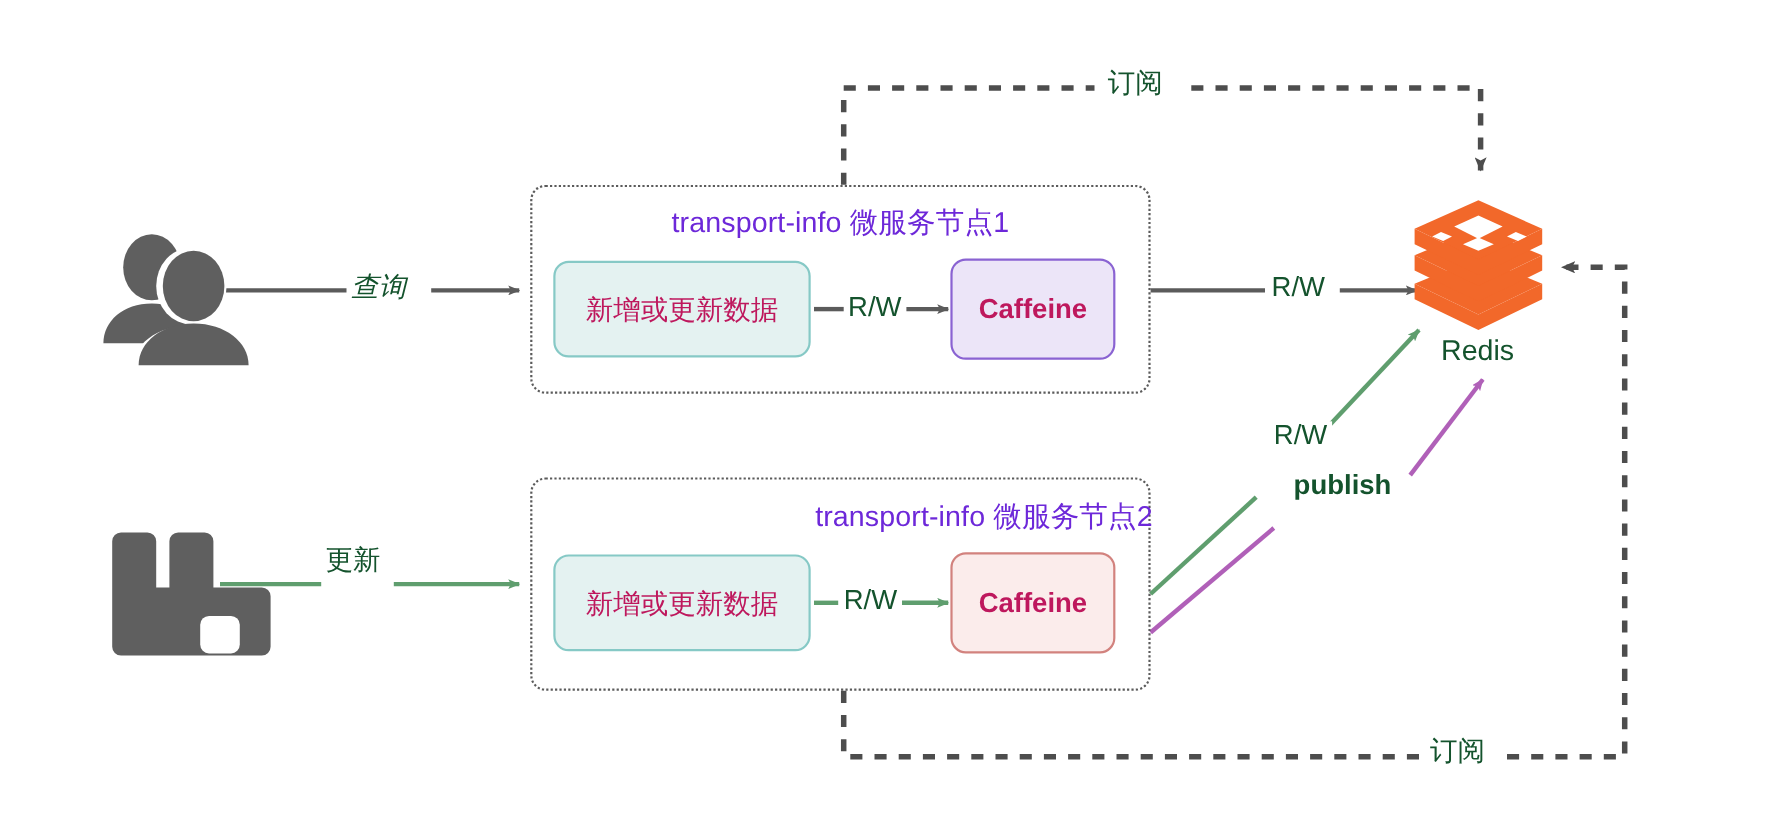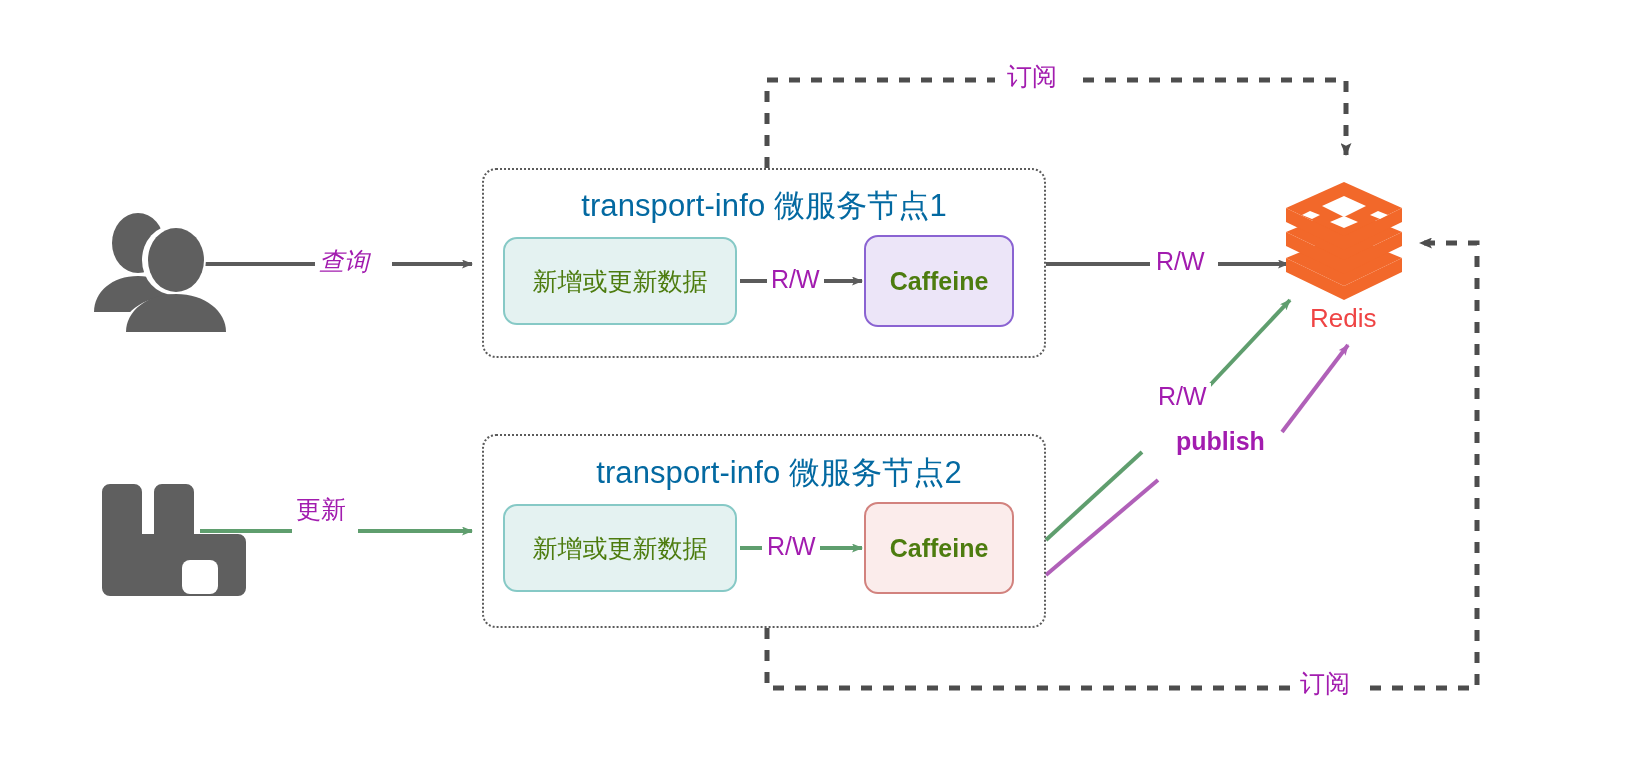--- a/index.html
+++ b/index.html
@@ -33,36 +33,36 @@
     border: 2px dotted #5b5b5b;
     border-radius: 14px;
     box-sizing: border-box;
     background: transparent;
   }
   .node-title {
     position: absolute;
     left: 0;
     right: 0;
     text-align: center;
-    font-size: 31px;
-    color: #0369a1;
+    font-size: 26px;
+    color: #6d28d9;
     white-space: nowrap;
     letter-spacing: 0.1px;
   }
 
   
   .inner-box {
     position: absolute;
     box-sizing: border-box;
     border-radius: 14px;
     display: flex;
     align-items: center;
     justify-content: center;
     font-size: 25px;
-    color: #4d7c0f;
+    color: #be185d;
     white-space: nowrap;
   }
   .box-teal {
     background: #e4f2f1;
     border: 2px solid #86c9c6;
   }
   .box-purple {
     background: #ece5f8;
     border: 2px solid #8a63d2;
     font-weight: bold;
@@ -70,32 +70,32 @@
   .box-red {
     background: #fbeceb;
     border: 2px solid #d2827e;
     font-weight: bold;
   }
 
   
   .edge-label {
     position: absolute;
     font-size: 25px;
-    color: #a21caf;
+    color: #14532d;
     white-space: nowrap;
     background: #ffffff;
     padding: 0 4px;
     line-height: 1.1;
   }
 
   
   .redis-label {
     position: absolute;
     font-size: 26px;
-    color: #ef4444;
+    color: #14532d;
     white-space: nowrap;
   }
 </style>
 </head>
 <body>
 
 <div id="stage">
 
   <svg id="wires" viewBox="0 0 1626 762">
     <defs>
@@ -200,21 +200,21 @@
   <div class="node-title" style="left:482px; top:185px; width:564px;">transport-info 微服务节点1</div>
 
   <div class="inner-box box-teal" style="left:503px; top:237px; width:234px; height:88px;">新增或更新数据</div>
 
   <div class="inner-box box-purple" style="left:864px; top:235px; width:150px; height:92px;">Caffeine</div>
 
   <div class="edge-label" style="left:767px; top:266px;">R/W</div>
 
   <div class="node-box" style="left:482px; top:434px; width:564px; height:194px;">
   </div>
-  <div class="node-title" style="left:497px; top:452px; width:564px;">transport-info 微服务节点2</div>
+  <div class="node-title" style="left:484px; top:452px; width:564px;text-align:right;">transport-info 微服务节点2</div>
 
   <div class="inner-box box-teal" style="left:503px; top:504px; width:234px; height:88px;">新增或更新数据</div>
 
   <div class="inner-box box-red" style="left:864px; top:502px; width:150px; height:92px;">Caffeine</div>
 
   <div class="edge-label" style="left:763px; top:533px;">R/W</div>
 
   <div class="edge-label" style="left:315px; top:248px;font-style:italic;">查询</div>
 
   <div class="edge-label" style="left:292px; top:496px;">更新</div>

